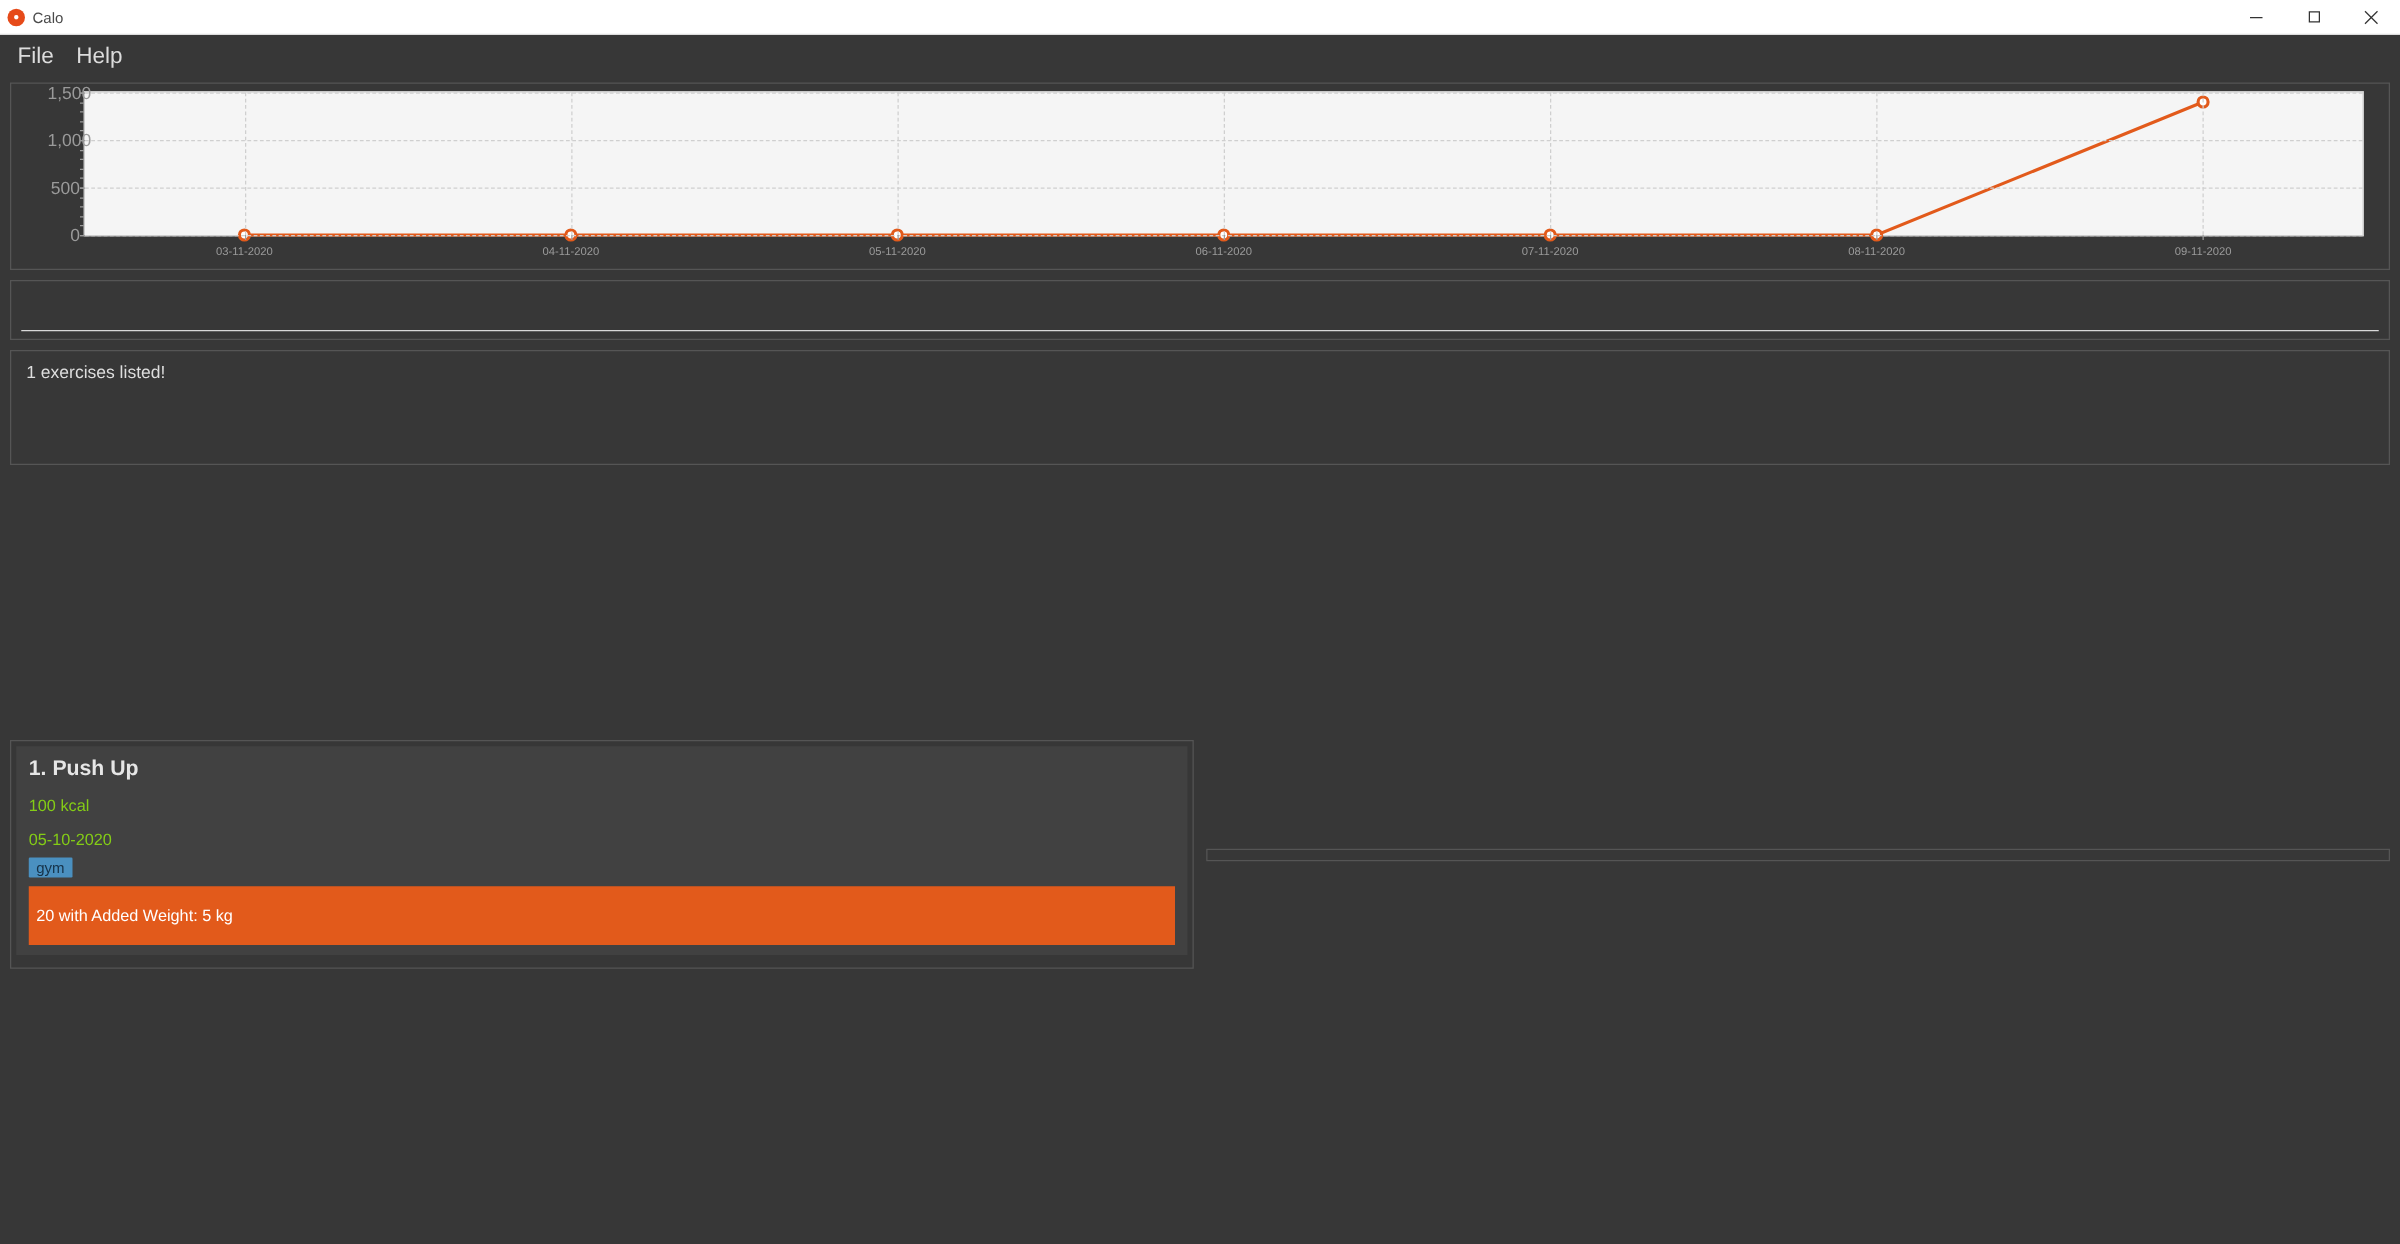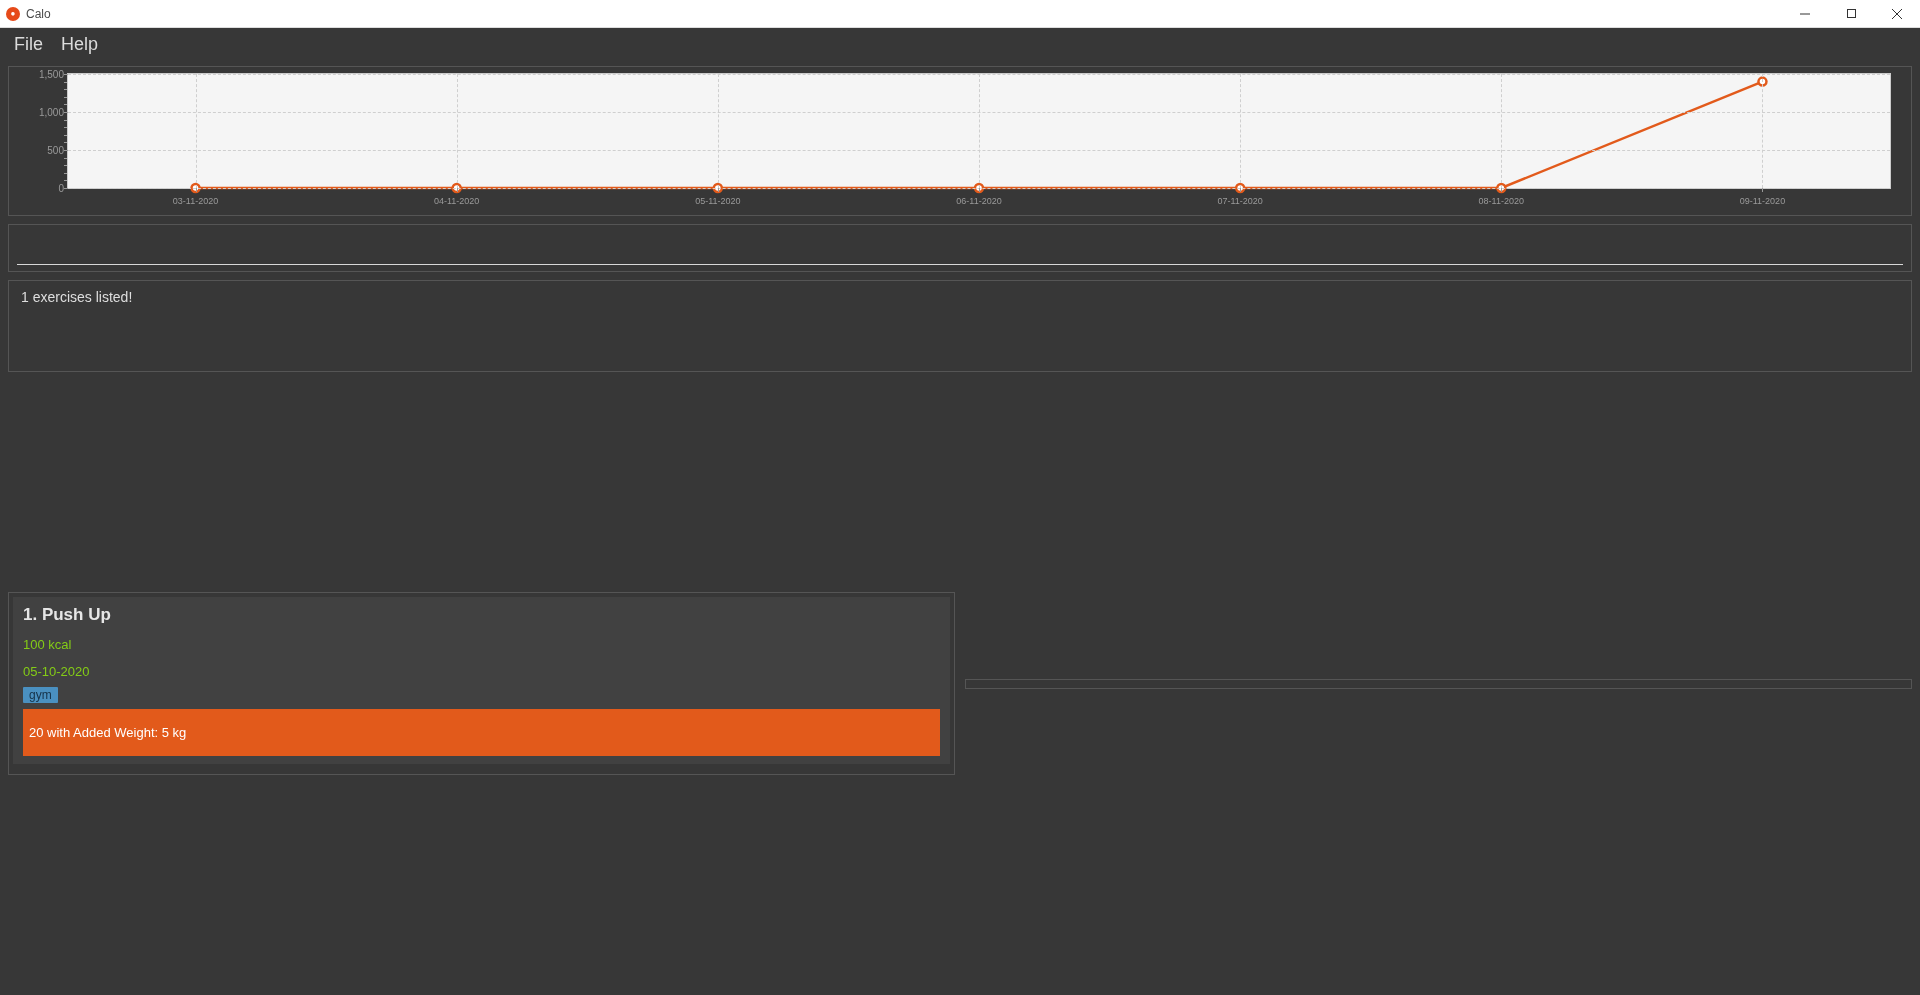--- a/index.html
+++ b/index.html
@@ -103,21 +103,21 @@
     border-top: 1px dashed #cfcfcf;
   }
   .chart-grid-v {
     position: absolute;
     top: 0; bottom: 0;
     border-left: 1px dashed #cfcfcf;
   }
   .y-label {
     position: absolute;
     left: -30px;
-    font-size: 10px;
+    font-size: 14px;
     color: #9a9a9a;
     transform: translateY(-50%);
     text-align: right;
     width: 26px;
   }
   .x-label {
     position: absolute;
     bottom: -18px;
     font-size: 9px;
     color: #9a9a9a;

